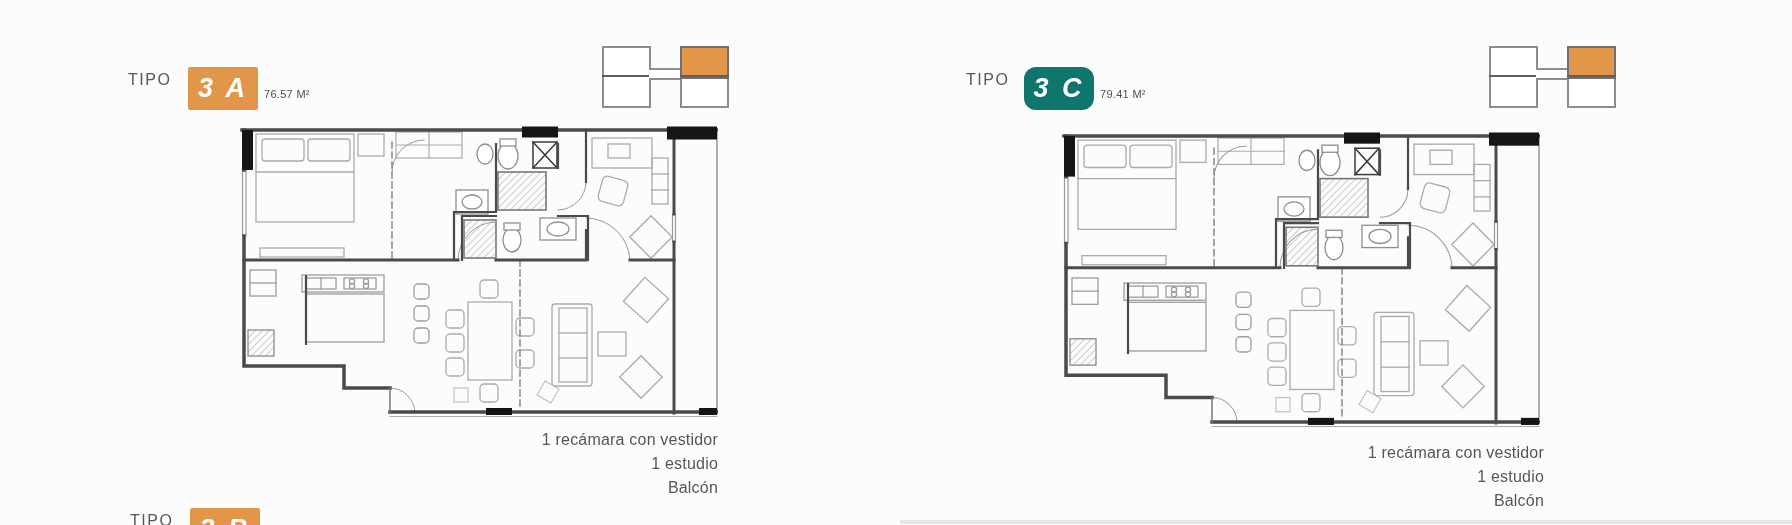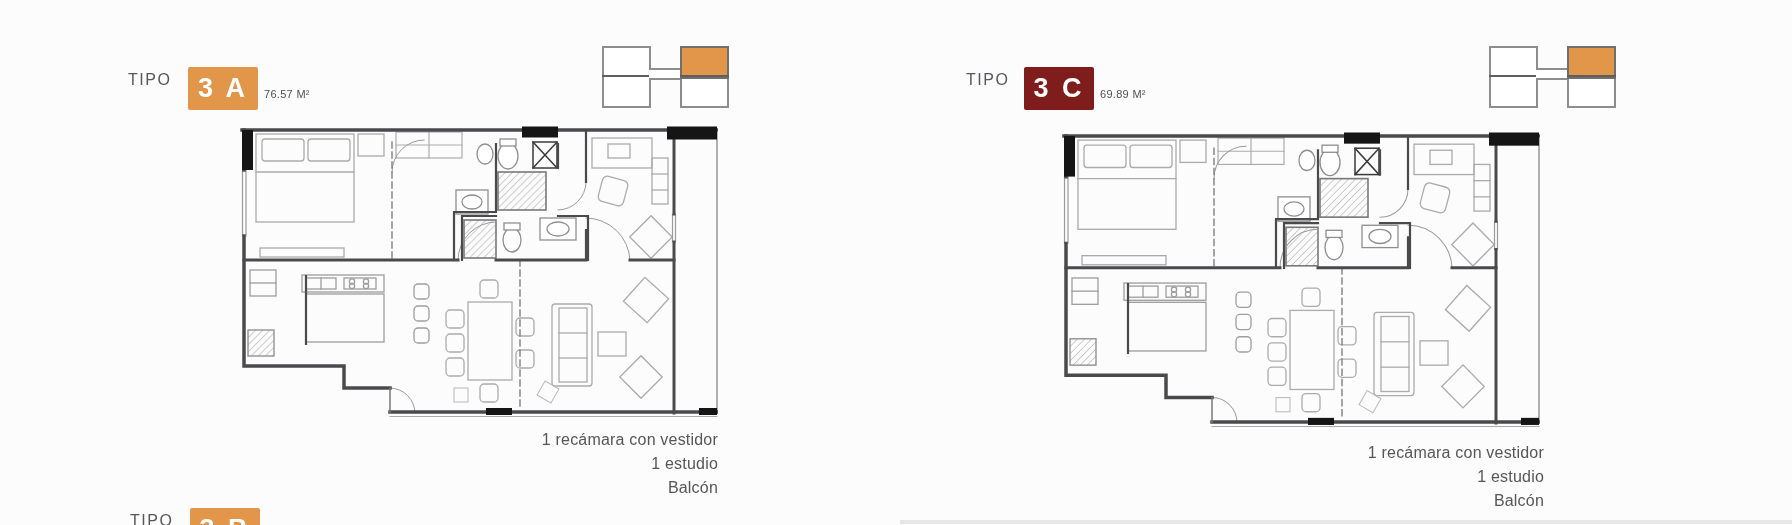--- a/index.html
+++ b/index.html
@@ -9,20 +9,21 @@
     font-family:"Liberation Sans","DejaVu Sans",sans-serif;
     color:#57575a;
   }
   .abs{position:absolute;}
   .tipo{font-size:16px;letter-spacing:1.5px;color:#58585b;}
   .badge{
     width:70px;height:43px;border-radius:2px;
     color:#fff;font-size:27px;font-weight:bold;letter-spacing:3px;
     display:flex;align-items:center;justify-content:center;
     background:#E2964A;
+    font-style:italic;
   }
   .area{font-size:11px;color:#4f4f52;letter-spacing:0.3px;}
   .features{font-size:16px;line-height:24px;text-align:right;color:#565659;letter-spacing:0.2px;}
   
   .key{width:130px;height:66px;}
   .key .sq{position:absolute;width:45px;height:58px;border:2px solid #8d8d8d;background:#fff;}
   .key .sq.left{left:0;top:2px;}
   .key .sq.right{left:78px;top:2px;}
   .key .mid{position:absolute;left:-2px;right:-2px;top:27px;height:0;border-top:2.5px solid #5f5f5f;}
   .key .half{position:absolute;left:-2px;right:-2px;top:-2px;height:29px;border:2px solid #6f6f6f;background:#E2964A;}
@@ -194,22 +195,22 @@
 
   <div class="abs features" style="left:238px;top:428px;width:480px">
     <div>1 recámara con vestidor</div>
     <div>1 estudio</div>
     <div>Balcón</div>
   </div>
 </section>
 
 <section>
   <span class="abs tipo" style="left:966px;top:71px">TIPO</span>
-  <div class="abs badge" style="left: 1024px; top: 67px; background: #7f1d1d;">3 C</div>
-  <span class="abs area" style="left:1100px;top:88px">69.89 M²</span>
+  <div class="abs badge" style="left: 1024px; top: 67px; background: #0f766e; border-radius: 12px;">3 C</div>
+  <span class="abs area" style="left:1100px;top:88px">79.41 M²</span>
 
   <div class="abs key" style="left:1489px;top:44px">
     <div class="sq left">
         <div class="mid"></div>
       </div>
     <div class="bridge"></div>
     <div class="sq right">
         <div class="half" style="background: rgb(226, 150, 74);"></div>
         <div class="mid"></div>
       </div>

